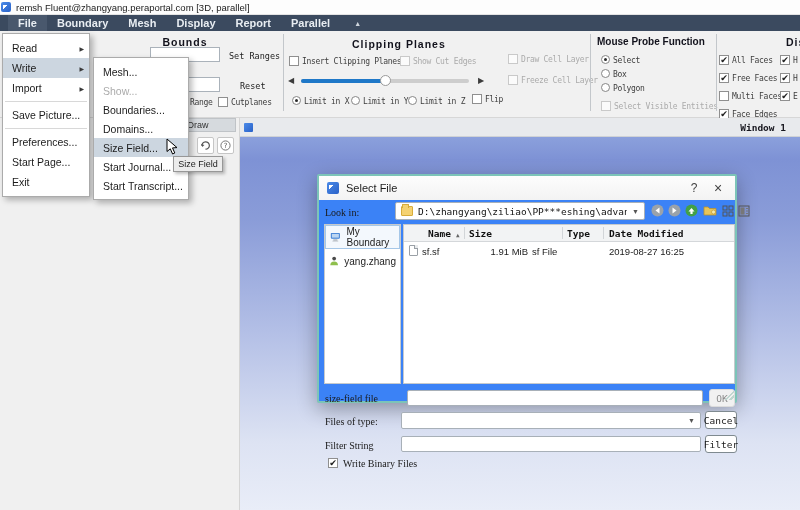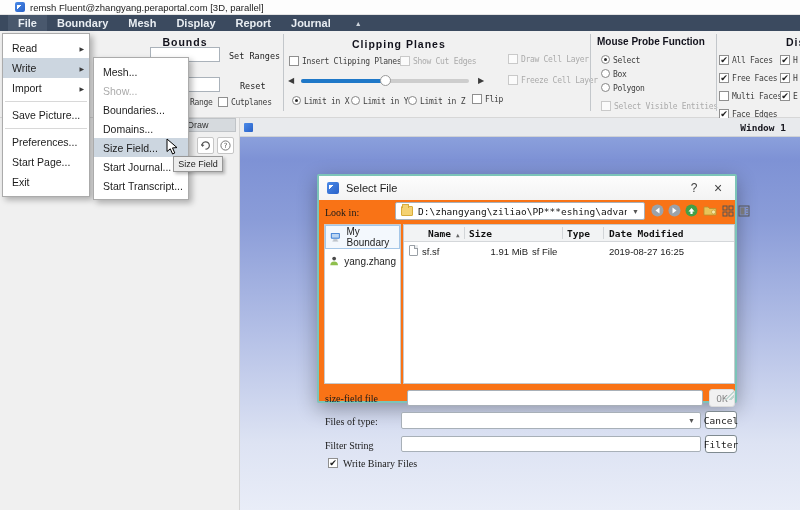--- a/index.html
+++ b/index.html
@@ -1,21 +1,21 @@
 <!DOCTYPE html>
 <html><head>
 <meta charset="utf-8">
 <style>
   *{margin:0;padding:0;box-sizing:border-box}
   html,body{width:800px;height:510px;overflow:hidden}
   body{position:relative;font-family:"Liberation Sans",sans-serif;background:#f1f1f1;font-size:11px}
   .abs{position:absolute}
 
   
-  .titlebar{left:0;top:0;width:800px;height:15px;background:#fdfdfd;display:flex;align-items:center;gap:5px;padding-left:15px;border-bottom:1px solid #e4e4e4}
+  .titlebar{left:0;top:0;width:800px;height:15px;background:#fdfdfd;display:flex;align-items:center;gap:5px;padding-left:1px;border-bottom:1px solid #e4e4e4}
   .app-ico{width:10px;height:10px;border-radius:2px;background:linear-gradient(135deg,#4a8ae8,#2a62c8);position:relative;flex:0 0 auto}
   .app-ico::after{content:"";position:absolute;left:2px;top:3px;width:6px;height:4px;background:linear-gradient(135deg,#fff 45%,transparent 46%)}
   .titlebar span{font-size:9.5px;color:#222}
 
   
   .menubar{left:0;top:15px;width:800px;height:16px;background:#3b4a5f;display:flex;align-items:center;color:#e8edf2;font-size:11px;font-weight:bold;padding-left:8px}
   .mb-item{padding:0 10px;height:16px;display:flex;align-items:center;cursor:default}
   .mb-item.active{background:#49586d}
   .mb-caret{margin-left:14px;font-size:7px;color:#cfd6de}
 
@@ -55,21 +55,21 @@
   .mi.hl{background:#ccd6e0}
   .mi.dis{color:#ababab}
   .msep{height:1px;background:#d8d8d8;margin:3px 2px}
   .submenu{z-index:40}
   .submenu .mi{height:19px}
 
   .tooltip{position:absolute;left:173px;top:156px;width:50px;height:16px;background:#ececec;border:1px solid #979797;box-shadow:2px 2px 3px rgba(0,0,0,.25);font-size:9px;color:#222;display:flex;align-items:center;justify-content:center;z-index:60}
   .cursor{position:absolute;left:166px;top:138px;z-index:70}
 
   
-  .dialog{left:317px;top:174px;width:420px;height:229px;background:#f97316;border:2px solid #7cc4b8;border-radius:2px;box-shadow:0 6px 20px rgba(0,0,0,.32);z-index:20}
+  .dialog{left:317px;top:174px;width:420px;height:229px;background:#3b82f6;border:2px solid #7cc4b8;border-radius:2px;box-shadow:0 6px 20px rgba(0,0,0,.32);z-index:20}
   .dlg-title{position:absolute;left:0;top:0;right:0;height:24px;background:linear-gradient(#fdfdfd,#f3f3f3);display:flex;align-items:center;padding:0 8px;gap:7px}
   .dlg-title .t{font-size:11px;color:#1e1e1e}
   .dlg-btn{margin-left:auto;font-size:12px;color:#444;width:16px;text-align:center}
   .dlg-x{font-size:14px;color:#444;width:18px;text-align:center}
   .dlg-lbl{position:absolute;font-family:Liberation Serif, serif;font-size:10px;color:#1a1a1a;white-space:nowrap}
   .combo{position:absolute;background:#fff;border:1px solid #a8b0b8;border-radius:2px;display:flex;align-items:center;padding:0 5px;gap:5px}
   .combo .dn{margin-left:auto;font-size:7px;color:#555}
   .combo .val{font-family:"DejaVu Sans Mono",monospace;font-size:9.5px;color:#111;white-space:nowrap;overflow:hidden}
   .folder-ico{width:12px;height:10px;background:#f5d271;border:1px solid #d8ac3a;border-radius:1px;position:relative;flex:0 0 auto}
   .folder-ico::before{content:"";position:absolute;left:0;top:-3px;width:5px;height:3px;background:#f5d271;border:1px solid #d8ac3a;border-bottom:none;border-radius:1px 1px 0 0}
@@ -95,21 +95,21 @@
   <div class="app-ico"></div>
   <span>remsh Fluent@zhangyang.peraportal.com  [3D, parallel]</span>
 </div>
 
 <div class="abs menubar">
   <div class="mb-item active">File</div>
   <div class="mb-item">Boundary</div>
   <div class="mb-item">Mesh</div>
   <div class="mb-item">Display</div>
   <div class="mb-item">Report</div>
-  <div class="mb-item">Journal</div>
+  <div class="mb-item">Parallel</div>
   <div class="mb-caret">▲</div>
 </div>
 
 <div class="abs ribbon">
 
   <div class="grptitle" style="left:150px;top:5px;width:70px;text-align:center">Bounds</div>
   <div class="tin" style="left:150px;top:16px;width:70px"></div>
   <div class="flatbtn" style="left:229px;top:20px">Set Ranges</div>
   <div class="tin" style="left:150px;top:46px;width:70px"></div>
   <div class="flatbtn" style="left:240px;top:50px">Reset</div>

